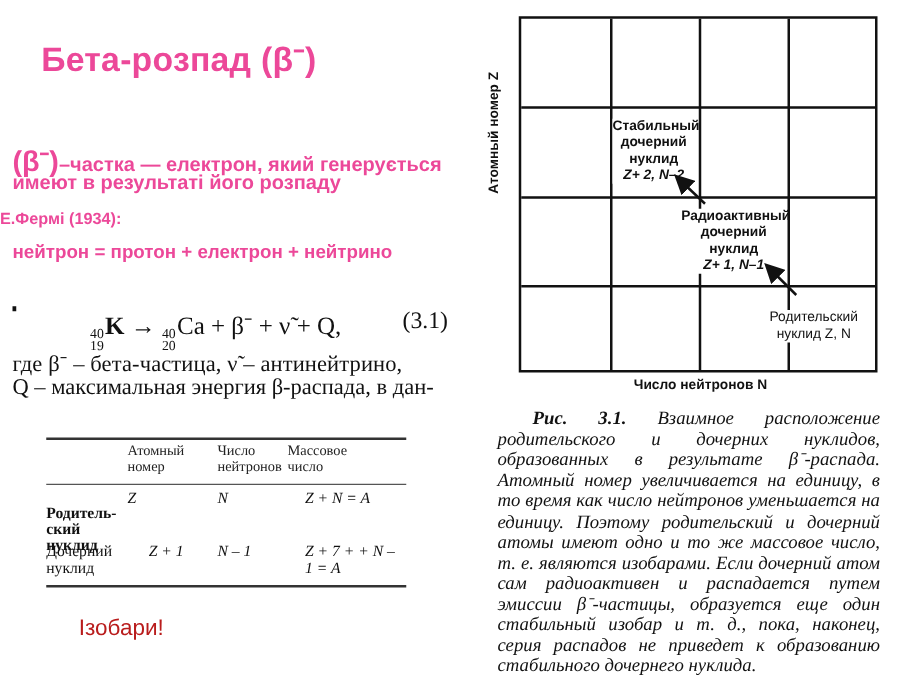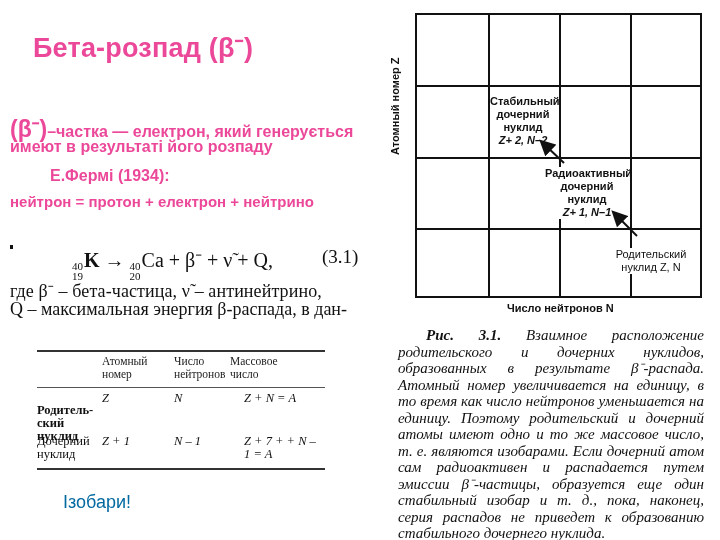--- a/index.html
+++ b/index.html
@@ -6,37 +6,37 @@
   body {
     width: 720px; height: 540px; position: relative; overflow: hidden;
     background: #ffffff; font-family: "Liberation Sans", sans-serif;
   }
   .abs { position: absolute; }
   .red { color: #ec4899; font-weight: bold; font-family: "Liberation Sans", sans-serif; }
   .title { left: 33px; top: 28px; font-size: 27px; letter-spacing: 0.2px; }
   .line1 { left: 10px; top: 112px; font-size: 16px; white-space: nowrap; }
   .line1 .big { font-size: 23px; }
   .line2 { left: 10px; top: 138px; font-size: 16px; white-space: nowrap; }
-  .line3 { left: 10px; top: 167px; font-size: 16px; white-space: nowrap; padding-left: 40px; }
+  .line3 { left: 0; top: 167px; font-size: 13px; white-space: nowrap; }
   .line4 { left: 10px; top: 193px; font-size: 15px; white-space: nowrap; }
   .serif { font-family: "Liberation Serif", serif; color: #111; }
   .dot { left: 10px; top: 245px; width: 3px; height: 4px; background: #111; }
   .eq { left: 72px; top: 246px; font-size: 20px; white-space: nowrap; }
   .eq .ss { display: inline-flex; flex-direction: column; font-size: 11px; line-height: 10px; vertical-align: -3px; text-align: right; margin-right: 1px; }
   .eq b { font-weight: bold; }
   .eqnum { left: 322px; top: 246px; font-size: 19px; }
   .gde1 { left: 10px; top: 278px; font-size: 18px; white-space: nowrap; letter-spacing: 0.1px; }
   .gde2 { left: 10px; top: 299px; font-size: 18px; white-space: nowrap; }
   .tbl { left: 37px; top: 350px; width: 288px; height: 144px; }
   .hline { position: absolute; left: 0; right: 0; height: 2px; background: #333; }
   .hline.thin { height: 1px; background: #555; }
   .cell { position: absolute; font-family: "Liberation Serif", serif; color: #111; font-size: 12.5px; line-height: 13px; }
   .th { font-size: 11.5px; line-height: 13px; color: #222; }
   .it { font-style: italic; }
-  .izobary { left: 63px; top: 492px; font-size: 18px; color: #0369a1; font-family: "Liberation Sans", sans-serif; }
+  .izobary { left: 63px; top: 492px; font-size: 18px; color: #b91c1c; font-family: "Liberation Sans", sans-serif; }
   .chart { left: 415px; top: 13px; width: 287px; height: 285px; border: 2px solid #111; box-sizing: border-box; }
   .vline { position: absolute; top: 0; bottom: 0; width: 1.5px; background: #111; }
   .gline { position: absolute; left: 0; right: 0; height: 1.5px; background: #111; }
   .lbl { position: absolute; font-size: 11px; line-height: 13px; font-weight: bold; color: #111; text-align: center; background: #fff; font-family: "Liberation Sans", sans-serif; }
   .ylabel { left: 389px; top: 155px; font-size: 11px; color: #111; font-weight: bold; transform: rotate(-90deg); transform-origin: left top; white-space: nowrap; position: absolute; }
   .xlabel { left: 507px; top: 302px; font-size: 11px; color: #111; font-weight: bold; white-space: nowrap; }
   .caption { left: 398px; top: 327px; width: 306px; font-family: "Liberation Serif", serif; font-size: 15px; line-height: 16.5px; color: #111; text-align: justify; }
   .caption .cap-head { font-weight: bold; }
   .caption p { margin: 0; text-indent: 28px; font-style: italic; }
 </style>
@@ -76,21 +76,21 @@
   <div class="cell th" style="left:137px; top:5px; width:70px;">Число нейтронов</div>
   <div class="cell th" style="left:193px; top:5px; width:60px;">Массовое число</div>
   <div class="hline thin" style="top:37px"></div>
 
   <div class="cell" style="left:0; top:42px; width:62px; font-weight:bold;margin-top:12px;">Родитель-ский нуклид</div>
   <div class="cell it" style="left:65px; top:42px;">Z</div>
   <div class="cell it" style="left:137px; top:42px;">N</div>
   <div class="cell it" style="left:207px; top:42px;">Z + N = A</div>
 
   <div class="cell" style="left:0; top:85px; width:62px;">Дочерний нуклид</div>
-  <div class="cell it" style="left:65px; top:85px;">Z + 1</div>
+  <div class="cell it" style="left:82px; top:85px;">Z + 1</div>
   <div class="cell it" style="left:137px; top:85px;">N – 1</div>
   <div class="cell it" style="left:207px; top:85px; width:80px;">Z + 7 + + N – 1 = A</div>
   <div class="hline" style="top:118px"></div>
 </div>
 
 <div class="abs izobary">Ізобари!</div>
 
 <div class="ylabel">Атомный номер Z</div>
 <div class="abs chart">
   <div class="vline" style="left:71px"></div>

